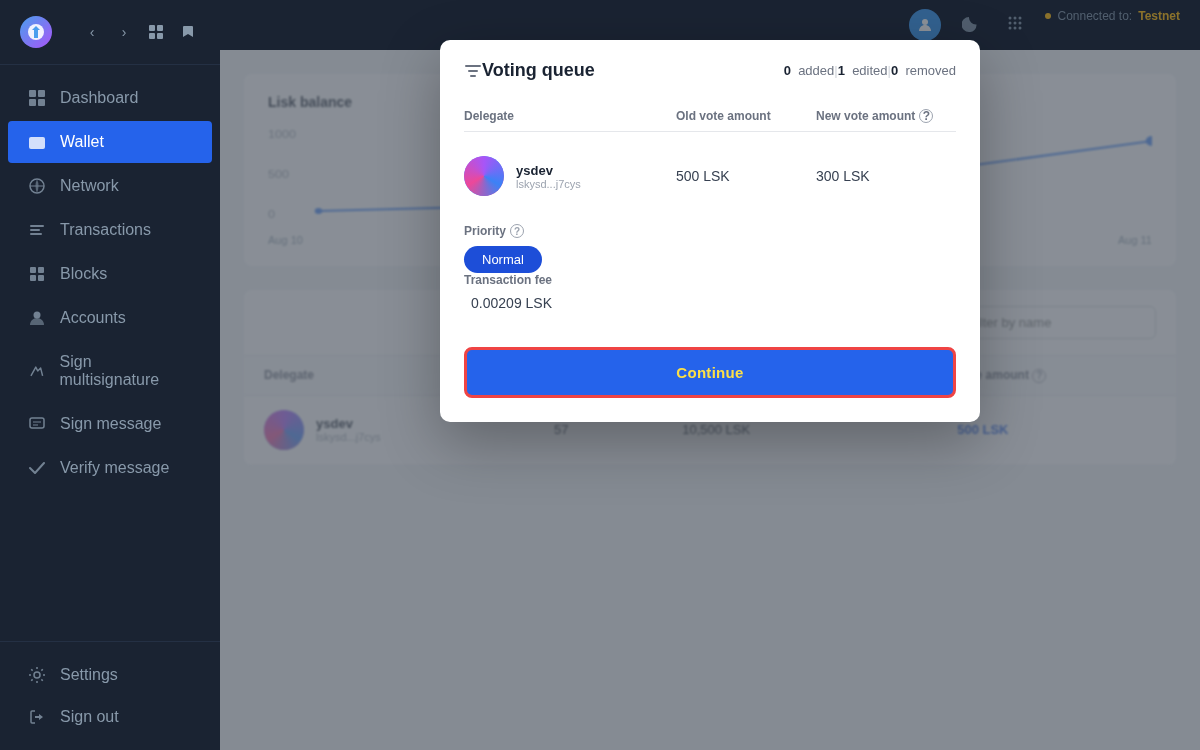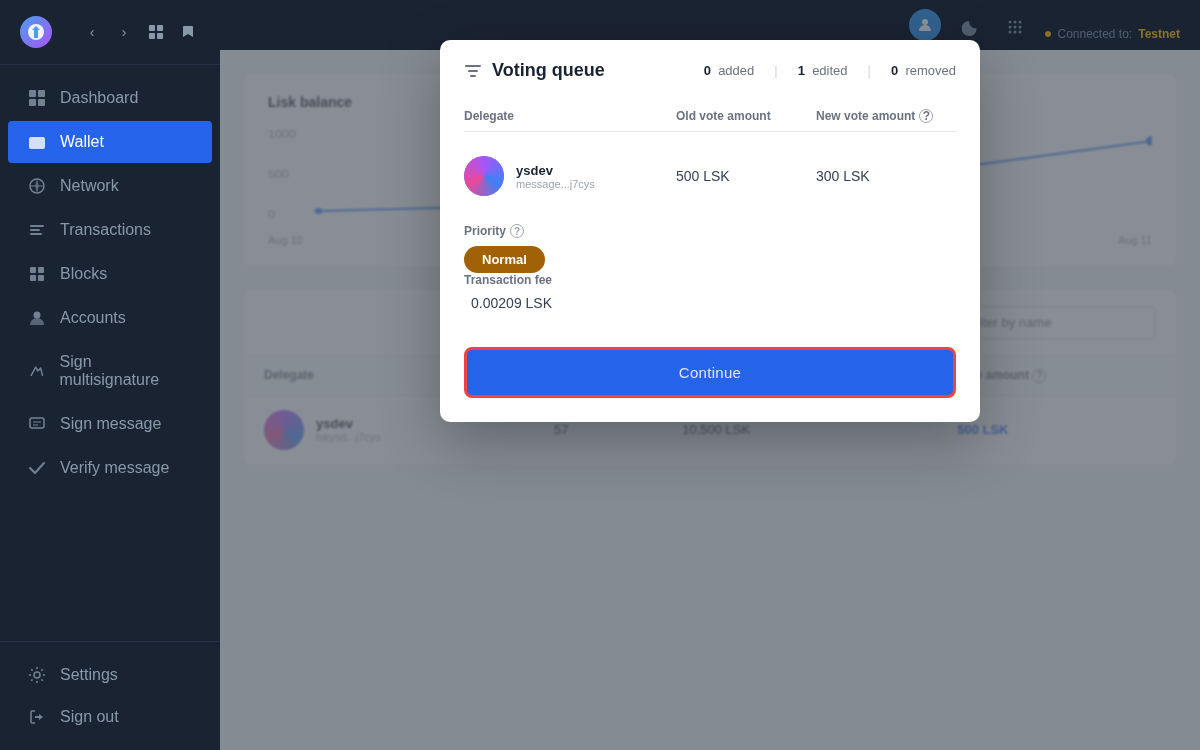--- a/index.html
+++ b/index.html
@@ -76,21 +76,21 @@
     
     .topbar {
       background: #1a2332;
       height: 50px;
       display: flex;
       align-items: center;
       justify-content: space-between;
       padding: 0 20px;
     }
     .topbar-right {
-      display: flex; align-items: flex-end; gap: 16px;
+      display: flex; align-items: flex-start; gap: 16px;
     }
     .topbar-icon {
       width: 32px; height: 32px;
       background: #4a9eed;
       border-radius: 50%;
       display: flex; align-items: center; justify-content: center;
       color: #fff; font-size: 14px; cursor: pointer;
     }
     .topbar-icon-plain {
       width: 28px; height: 28px;
@@ -198,21 +198,21 @@
       position: relative;
     }
     .modal-header {
       padding: 20px 24px 0;
       display: flex; align-items: center; justify-content: space-between;
     }
     .modal-title {
       font-size: 18px; font-weight: 700; color: #1a2332;
     }
     .modal-header-stats {
-      display: flex; align-items: center; gap: 20px; font-size: 13px; color: #6b7280; margin-left: 32px;
+      display: flex; align-items: center; gap: 0; font-size: 13px; color: #6b7280; margin-left: 32px;
     }
     .stat-value { font-weight: 600; color: #1a2332; }
     .stat-divider { color: #d1d5db; }
     .modal-body { padding: 20px 24px; }
     .modal-list-header {
       display: grid;
       grid-template-columns: 1fr 140px 140px;
       padding: 8px 0;
       border-bottom: 1px solid #e5e7eb;
       margin-bottom: 12px;
@@ -254,41 +254,41 @@
     .priority-section {
       padding: 16px 0 0;
       display: flex; align-items: flex-start; justify-content: space-between; flex-direction: column;
     }
     .priority-label {
       font-size: 12px; font-weight: 600; color: #6b7280;
       display: flex; align-items: center; gap: 4px;
       margin-bottom: 8px;
     }
     .priority-badge {
-      background: #a16207;
+      background: #1d4ed8;
       color: #fff;
       border: none;
       border-radius: 20px;
       padding: 6px 18px;
-      font-size: 13px; font-weight: 700; cursor: pointer;
+      font-size: 13px; font-weight: 400; cursor: pointer;
     }
     .fee-section { text-align: right; }
     .fee-label { font-size: 12px; font-weight: 600; color: #6b7280; margin-bottom: 8px; }
     .fee-value { font-size: 14px; color: #374151; }
 
     
     .modal-footer { padding: 16px 24px 24px; }
     .continue-btn {
       width: 100%;
       background: #2563eb;
-      color: #e5e5e5;
+      color: #fde047;
       border: 3px solid #ef4444;
       border-radius: 8px;
       padding: 14px;
-      font-size: 15px; font-weight: 400;
+      font-size: 15px; font-weight: 700;
       cursor: pointer;
       letter-spacing: 0.3px;
     }
 
     
     .chart-svg { width: 100%; height: 100px; }
   </style>
 </head>
 <body>
 
@@ -519,21 +519,21 @@
           </tr>
         </tbody>
       </table>
     </div>
   </div>
 
   <div class="overlay">
     <div class="modal">
 
       <div class="modal-header">
-        <div style="display:flex; align-items:center; gap:10px;text-align:center;">
+        <div style="display:flex; align-items:center; text-align:center;">
           <svg width="18" height="18" viewBox="0 0 18 18" fill="#6b7280">
             <path d="M2 4h14M5 9h8M7 14h4" stroke="#6b7280" stroke-width="2" fill="none" stroke-linecap="round"></path>
           </svg>
           <h2 class="modal-title">Voting queue</h2>
         </div>
         <div class="modal-header-stats">
           <span>
             <span class="stat-value">0</span>
             &nbsp;<span>added</span>
           </span>
@@ -561,21 +561,21 @@
           </span>
         </div>
 
         <div class="delegate-row">
           <div class="delegate-info">
             <div class="delegate-avatar">
               <div class="avatar-inner"></div>
             </div>
             <div>
               <div class="delegate-name">ysdev</div>
-              <div class="delegate-addr">message...j7cys</div>
+              <div class="delegate-addr">lskysd...j7cys</div>
             </div>
           </div>
           <div class="amount-old">500 LSK</div>
           <div class="amount-new">300 LSK</div>
         </div>
 
         <div class="priority-section">
           <div>
             <div class="priority-label">
               <span>Priority</span>

